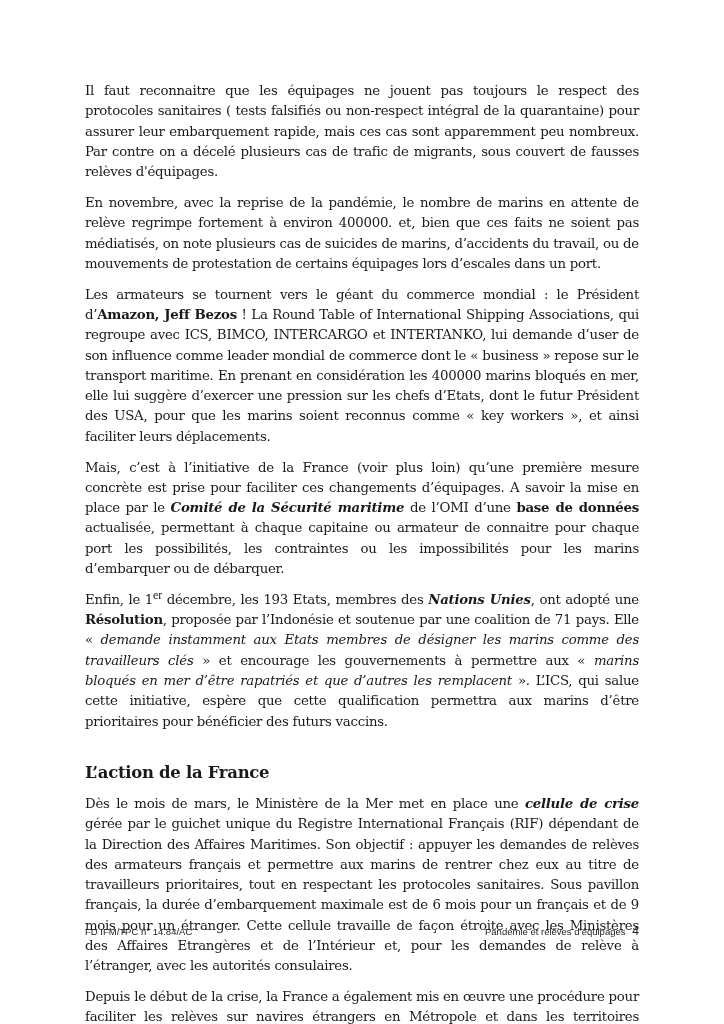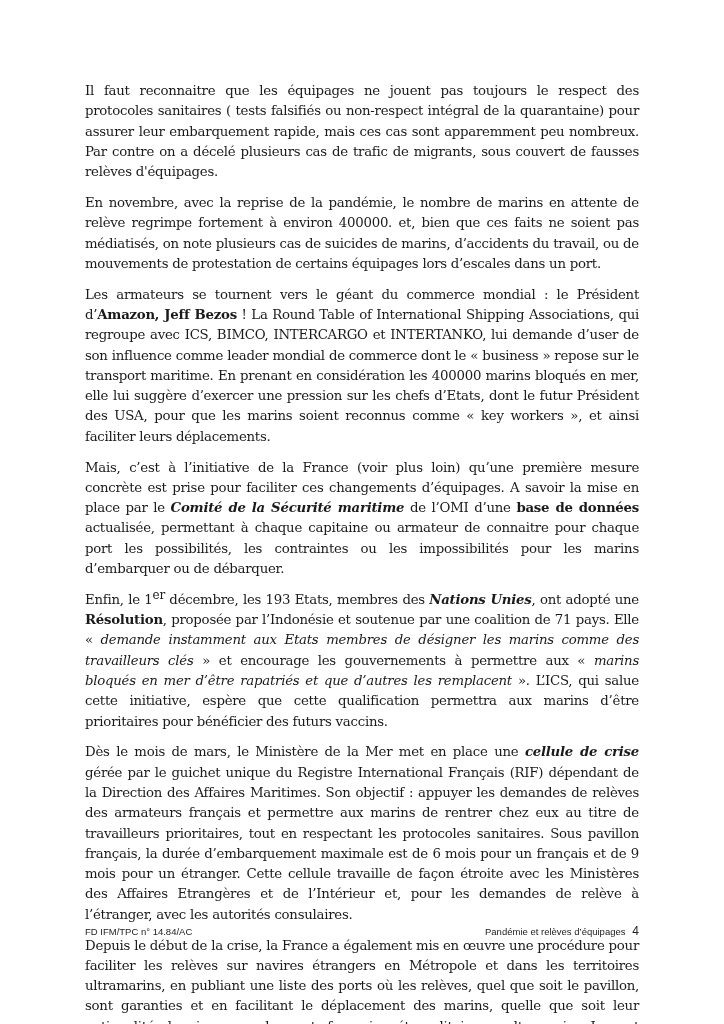--- a/index.html
+++ b/index.html
@@ -9,40 +9,41 @@
     font-family: "DejaVu Serif", "Liberation Serif", serif;
     font-size: 13.3px; line-height: 20.3px; color: #1a1a1a;
     letter-spacing: -0.25px;
   }
   .page p { margin: 0 0 10.5px 0; text-align: justify; }
   .page h2 {
     font-family: "DejaVu Serif", "Liberation Serif", serif;
     font-size: 16.5px; font-weight: bold; margin: 30px 0 10px 0; line-height: 22px;
     letter-spacing: -0.3px;
   }
-  sup { font-size: 12px; line-height: 0; vertical-align: super; }
+  sup { font-size: 12px; line-height: 0; vertical-align: super; font-family: Liberation Serif, serif; }
   .footer {
     position: absolute; top: 924px; left: 85px; width: 554px; height: 20px;
     font-family: "Liberation Sans", "DejaVu Sans", sans-serif; font-size: 9.5px; color: #222;
   }
   .footer .left { position: absolute; left: 0; top: 2px; }
   .footer .center { position: absolute; left: 372px; top: 2px; padding-left: 28px; }
   .footer .pagenum { position: absolute; right: 0; top: 0; font-size: 12px; }
 </style>
 </head>
 <body>
 
 <div class="page">
   <div id="before">
       <p><span>Il faut reconnaitre que les équipages ne jouent pas toujours le respect des protocoles sanitaires ( tests falsifiés ou non-respect intégral de la quarantaine)  pour assurer leur embarquement rapide, mais ces cas sont apparemment peu nombreux. Par contre on a décelé plusieurs cas de trafic de migrants, sous couvert de fausses relèves d'équipages.</span></p>
       <p><span>En novembre, avec la reprise de la pandémie, le nombre de marins en attente de relève regrimpe fortement à environ 400000. et, bien que ces faits ne soient pas médiatisés, on note plusieurs cas de suicides de marins, d’accidents du travail, ou de mouvements de protestation de certains équipages lors d’escales dans un port.</span></p>
       <p><span>Les armateurs se tournent vers le géant du commerce mondial : le Président d’</span><strong>Amazon, Jeff Bezos</strong><span> ! La Round Table of International Shipping Associations, qui regroupe avec ICS, BIMCO, INTERCARGO et INTERTANKO, lui demande d’user de son influence comme leader mondial de commerce dont le « business » repose sur le transport maritime. En prenant en considération les 400000 marins bloqués en mer, elle lui suggère d’exercer une pression sur les chefs d’Etats, dont le futur Président des USA, pour que les marins soient reconnus comme « key workers », et ainsi faciliter leurs déplacements.</span></p>
       <p><span>Mais, c’est à l’initiative de la France (voir plus loin) qu’une première mesure concrète est prise pour faciliter ces changements d’équipages. A savoir la mise en place par le </span><strong><em>Comité de la Sécurité maritime</em></strong><span> de l’OMI d’une </span><strong>base de données</strong><span> actualisée, permettant à chaque capitaine ou armateur de connaitre pour chaque port les possibilités, les contraintes ou les impossibilités pour les marins d’embarquer ou de débarquer.</span></p>
       <p><span>Enfin, le 1</span><sup>er</sup><span> décembre, les 193 Etats, membres des </span><strong><em>Nations Unies</em></strong><span>, ont adopté une </span><strong>Résolution</strong><span>, proposée par l’Indonésie et soutenue par une coalition de 71 pays. Elle « </span><em>demande instamment aux Etats membres de désigner les marins comme des travailleurs clés</em><span> » et encourage les gouvernements à permettre aux « </span><em>marins bloqués en mer d’être rapatriés et que d’autres les remplacent</em><span> ». L’ICS, qui salue cette initiative, espère que cette qualification permettra aux marins d’être prioritaires pour bénéficier des futurs vaccins.</span></p>
     </div>
+  <h2>L’action de la France</h2>
   <div id="after">
       <p><span>Dès le mois de mars, le Ministère de la Mer met en place une </span><strong><em>cellule de crise</em></strong><span> gérée par le guichet unique du Registre International Français (RIF) dépendant de la Direction des Affaires Maritimes. Son objectif : appuyer les demandes de relèves des armateurs français et permettre aux marins de rentrer chez eux au titre de travailleurs prioritaires, tout en respectant les protocoles sanitaires. Sous pavillon français, la durée d’embarquement maximale est de 6 mois pour un français et de 9 mois pour un étranger. Cette cellule travaille de façon étroite avec les Ministères des Affaires Etrangères et de l’Intérieur et, pour les demandes de relève à l’étranger, avec les autorités consulaires.</span></p>
       <p><span>Depuis le début de la crise, la France a également mis en œuvre une procédure pour faciliter les relèves sur navires étrangers en Métropole et dans les territoires ultramarins, en publiant une liste des ports où les relèves, quel que soit le pavillon, sont garanties et en facilitant le déplacement des marins, quelle que soit leur nationalité, depuis ou vers les ports français métropolitains ou ultramarins. Le port de la Réunion est ainsi devenu un « hub » pour les</span></p>
     </div>
 </div>
 
 <div class="footer">
   <span class="left">FD IFM/TPC  n° 14.84/AC</span>
   <span class="center">Pandémie et relèves d’équipages</span>
   <span class="pagenum">4</span>

